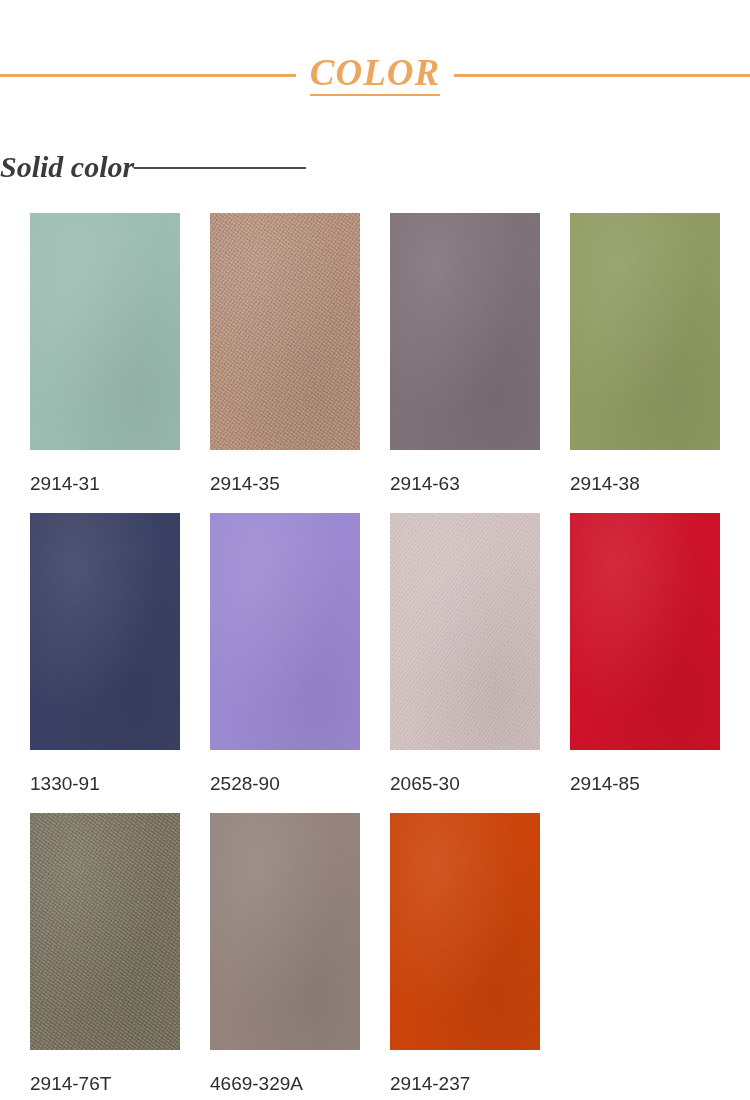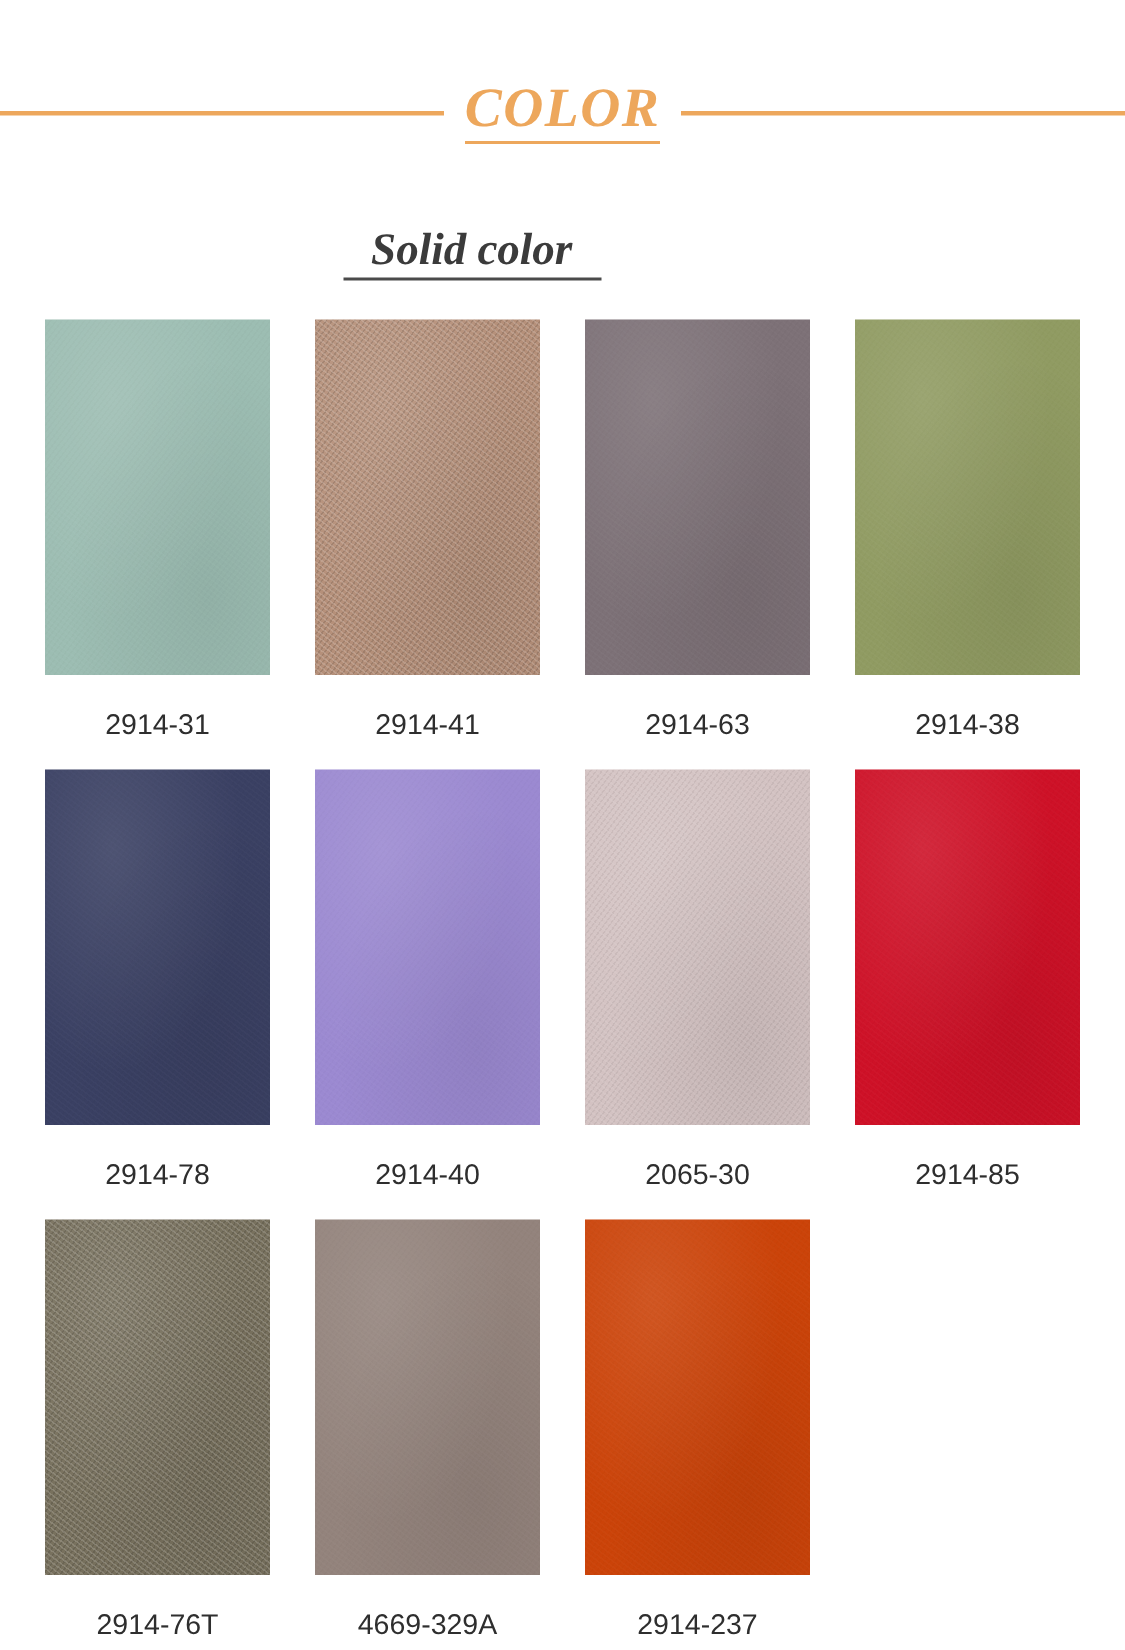--- a/index.html
+++ b/index.html
@@ -66,21 +66,21 @@
     background: #eda75c;
   }
 
   
   .section-title-wrap {
     position: absolute;
     top: 150px;
     left: 0;
     width: 629px;
     display: flex;
-    flex-direction: column;
+    flex-direction: row;
     align-items: center;
   }
 
   .section-title {
     font-family: "Liberation Serif", serif;
     font-style: italic;
     font-weight: 700;
     font-size: 30px;
     line-height: 34px;
     color: #3b3b3b;
@@ -104,21 +104,21 @@
     grid-template-columns: repeat(4, 150px);
     column-gap: 30px;
     row-gap: 0px;
   }
 
   .cell {
     width: 150px;
     height: 300px;
     display: flex;
     flex-direction: column;
-    align-items: center;
+    align-items: flex-start;
   }
 
   .swatch {
     width: 150px;
     height: 237px;
     position: relative;
     overflow: hidden;
   }
 
   
@@ -175,37 +175,37 @@
     <div class="section-title-underline"></div>
   </div>
 
   <div class="grid" id="swatch-grid">
       <div class="cell">
         <div class="swatch smooth" style="background: rgb(156, 189, 178);"></div>
         <div class="swatch-label">2914-31</div>
       </div>
       <div class="cell">
         <div class="swatch grainy" style="background: rgb(181, 144, 122);"></div>
-        <div class="swatch-label">2914-41</div>
+        <div class="swatch-label">2914-35</div>
       </div>
       <div class="cell">
         <div class="swatch smooth" style="background: rgb(125, 113, 119);"></div>
         <div class="swatch-label">2914-63</div>
       </div>
       <div class="cell">
         <div class="swatch smooth" style="background: rgb(144, 155, 98);"></div>
         <div class="swatch-label">2914-38</div>
       </div>
       <div class="cell">
         <div class="swatch smooth" style="background: rgb(58, 64, 99);"></div>
-        <div class="swatch-label">2914-78</div>
+        <div class="swatch-label">1330-91</div>
       </div>
       <div class="cell">
         <div class="swatch smooth" style="background: rgb(155, 137, 209);"></div>
-        <div class="swatch-label">2914-40</div>
+        <div class="swatch-label">2528-90</div>
       </div>
       <div class="cell">
         <div class="swatch" style="background: rgb(211, 194, 194);"></div>
         <div class="swatch-label">2065-30</div>
       </div>
       <div class="cell">
         <div class="swatch smooth" style="background: rgb(206, 17, 39);"></div>
         <div class="swatch-label">2914-85</div>
       </div>
       <div class="cell">

